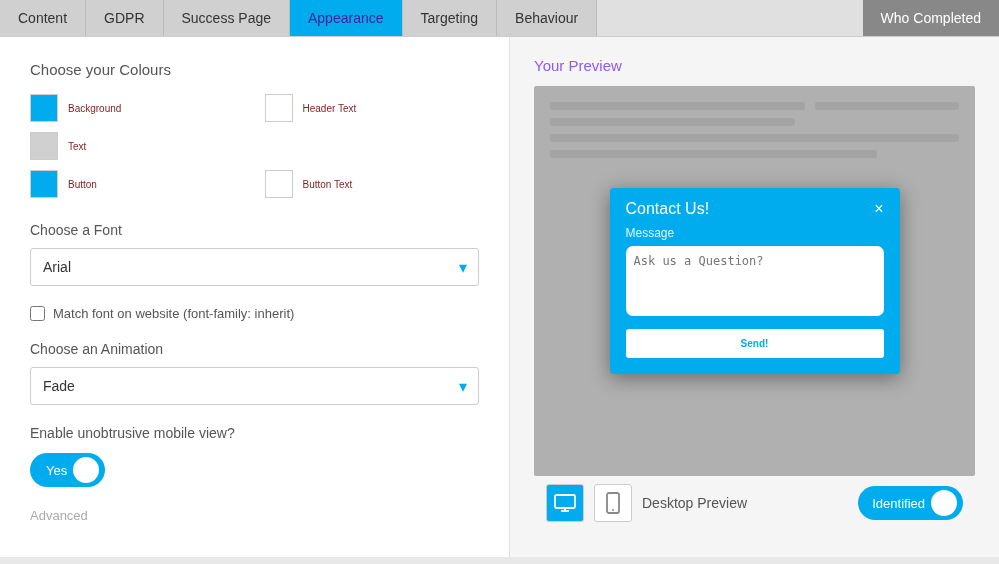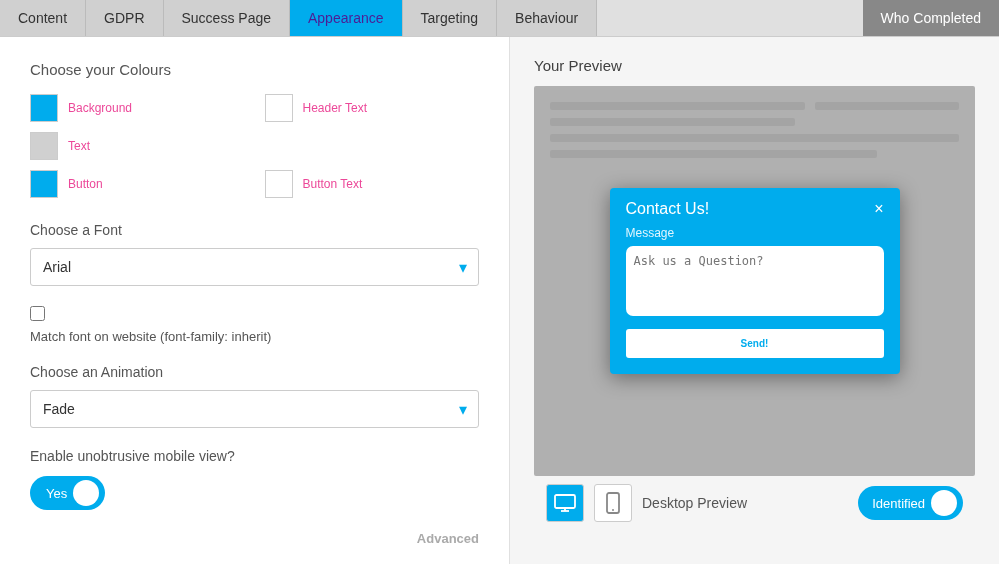--- a/index.html
+++ b/index.html
@@ -71,21 +71,21 @@
     }
     .color-swatch {
       width: 28px;
       height: 28px;
       border: 1px solid #ccc;
       cursor: pointer;
     }
     .color-swatch.blue { background: #00aced; }
     .color-swatch.light-gray { background: #d0d0d0; }
     .color-swatch.white { background: #fff; }
-    .color-label { font-size: 12px; color: #ec4899; }
+    .color-label { font-size: 10px; color: #7f1d1d; }
 
     
     .font-section { margin-bottom: 20px; }
     .sub-title {
       font-size: 14px;
       color: #555;
       margin-bottom: 10px;
     }
     .select-wrapper {
       position: relative;
@@ -108,26 +108,25 @@
       top: 50%;
       transform: translateY(-50%);
       color: #00aced;
       pointer-events: none;
       font-size: 16px;
     }
 
     
     .checkbox-row {
       display: flex;
-      align-items: flex-start;
+      align-items: flex-end;
       gap: 8px;
       margin: 12px 0 20px;
       font-size: 13px;
       color: #555;
-      flex-direction: column;
     }
     .checkbox-row input[type=checkbox] {
       width: 15px;
       height: 15px;
       cursor: pointer;
     }
 
     
     .animation-section { margin-bottom: 20px; }
 
@@ -156,40 +155,39 @@
     }
     .toggle-circle {
       width: 26px;
       height: 26px;
       background: #fff;
       border-radius: 50%;
     }
 
     
     .advanced-link {
-      text-align: right;
+      text-align: left;
       margin-top: 16px;
-      font-weight: bold;
     }
     .advanced-link a {
       color: #aaa;
       font-size: 13px;
       text-decoration: none;
       cursor: pointer;
     }
 
     
     .right-panel {
       flex: 1;
       padding: 20px 24px;
       background: #f5f5f5;
     }
     .preview-title {
       font-size: 15px;
-      color: #404040;
+      color: #8b5cf6;
       margin-bottom: 12px;
     }
 
     
     .preview-area {
       width: 100%;
       height: 390px;
       background: #b0b0b0;
       border-radius: 2px;
       position: relative;

